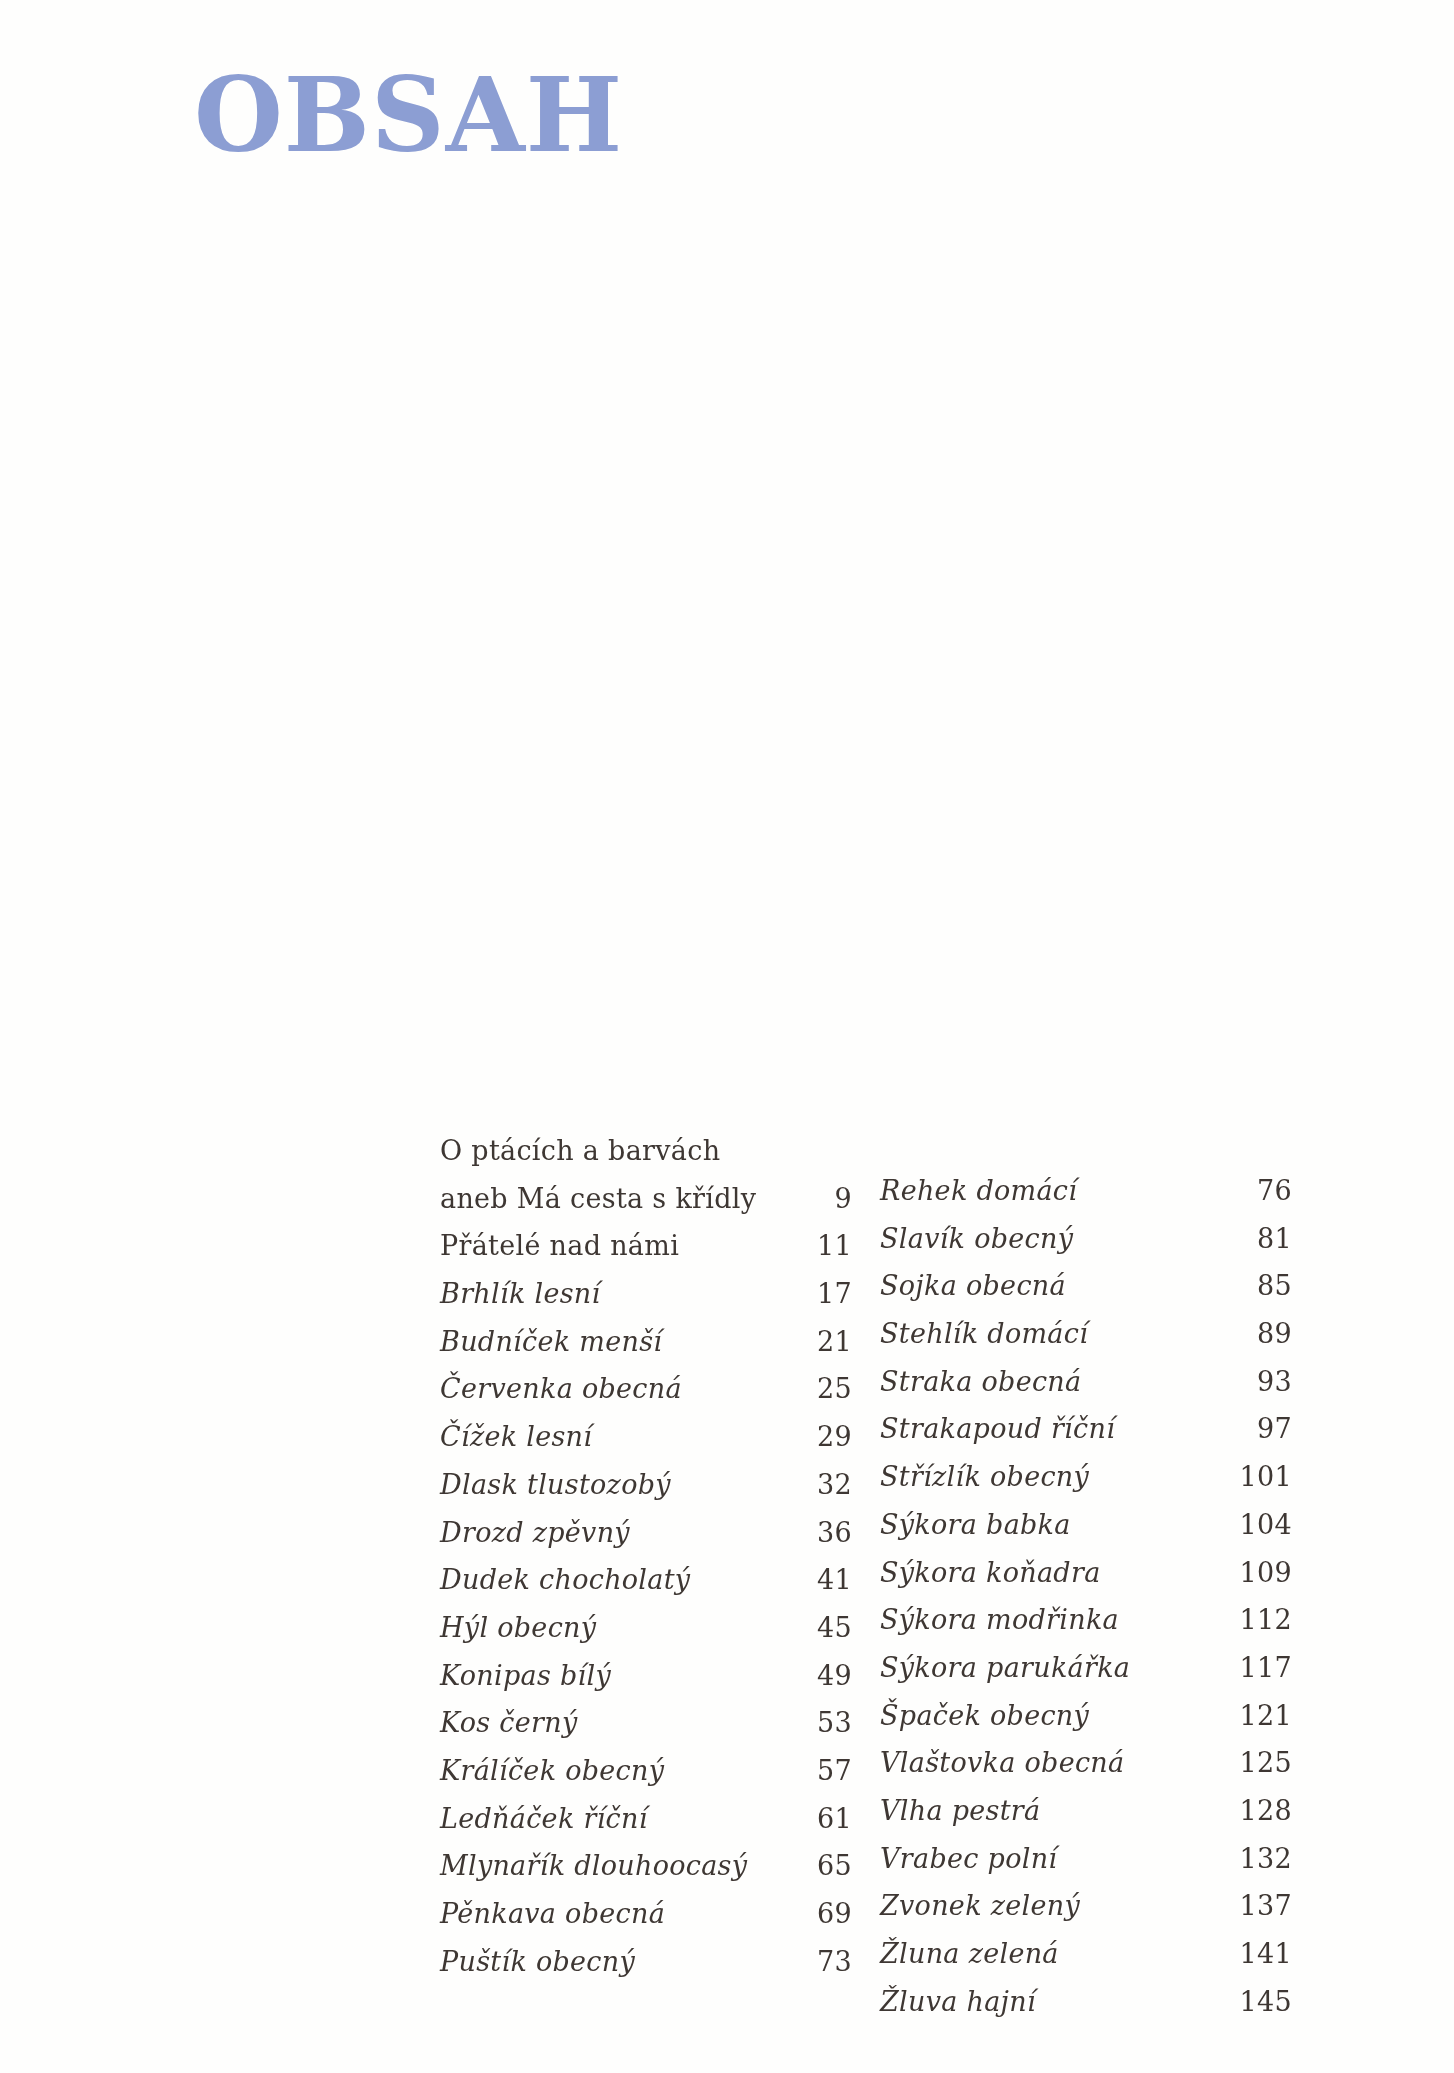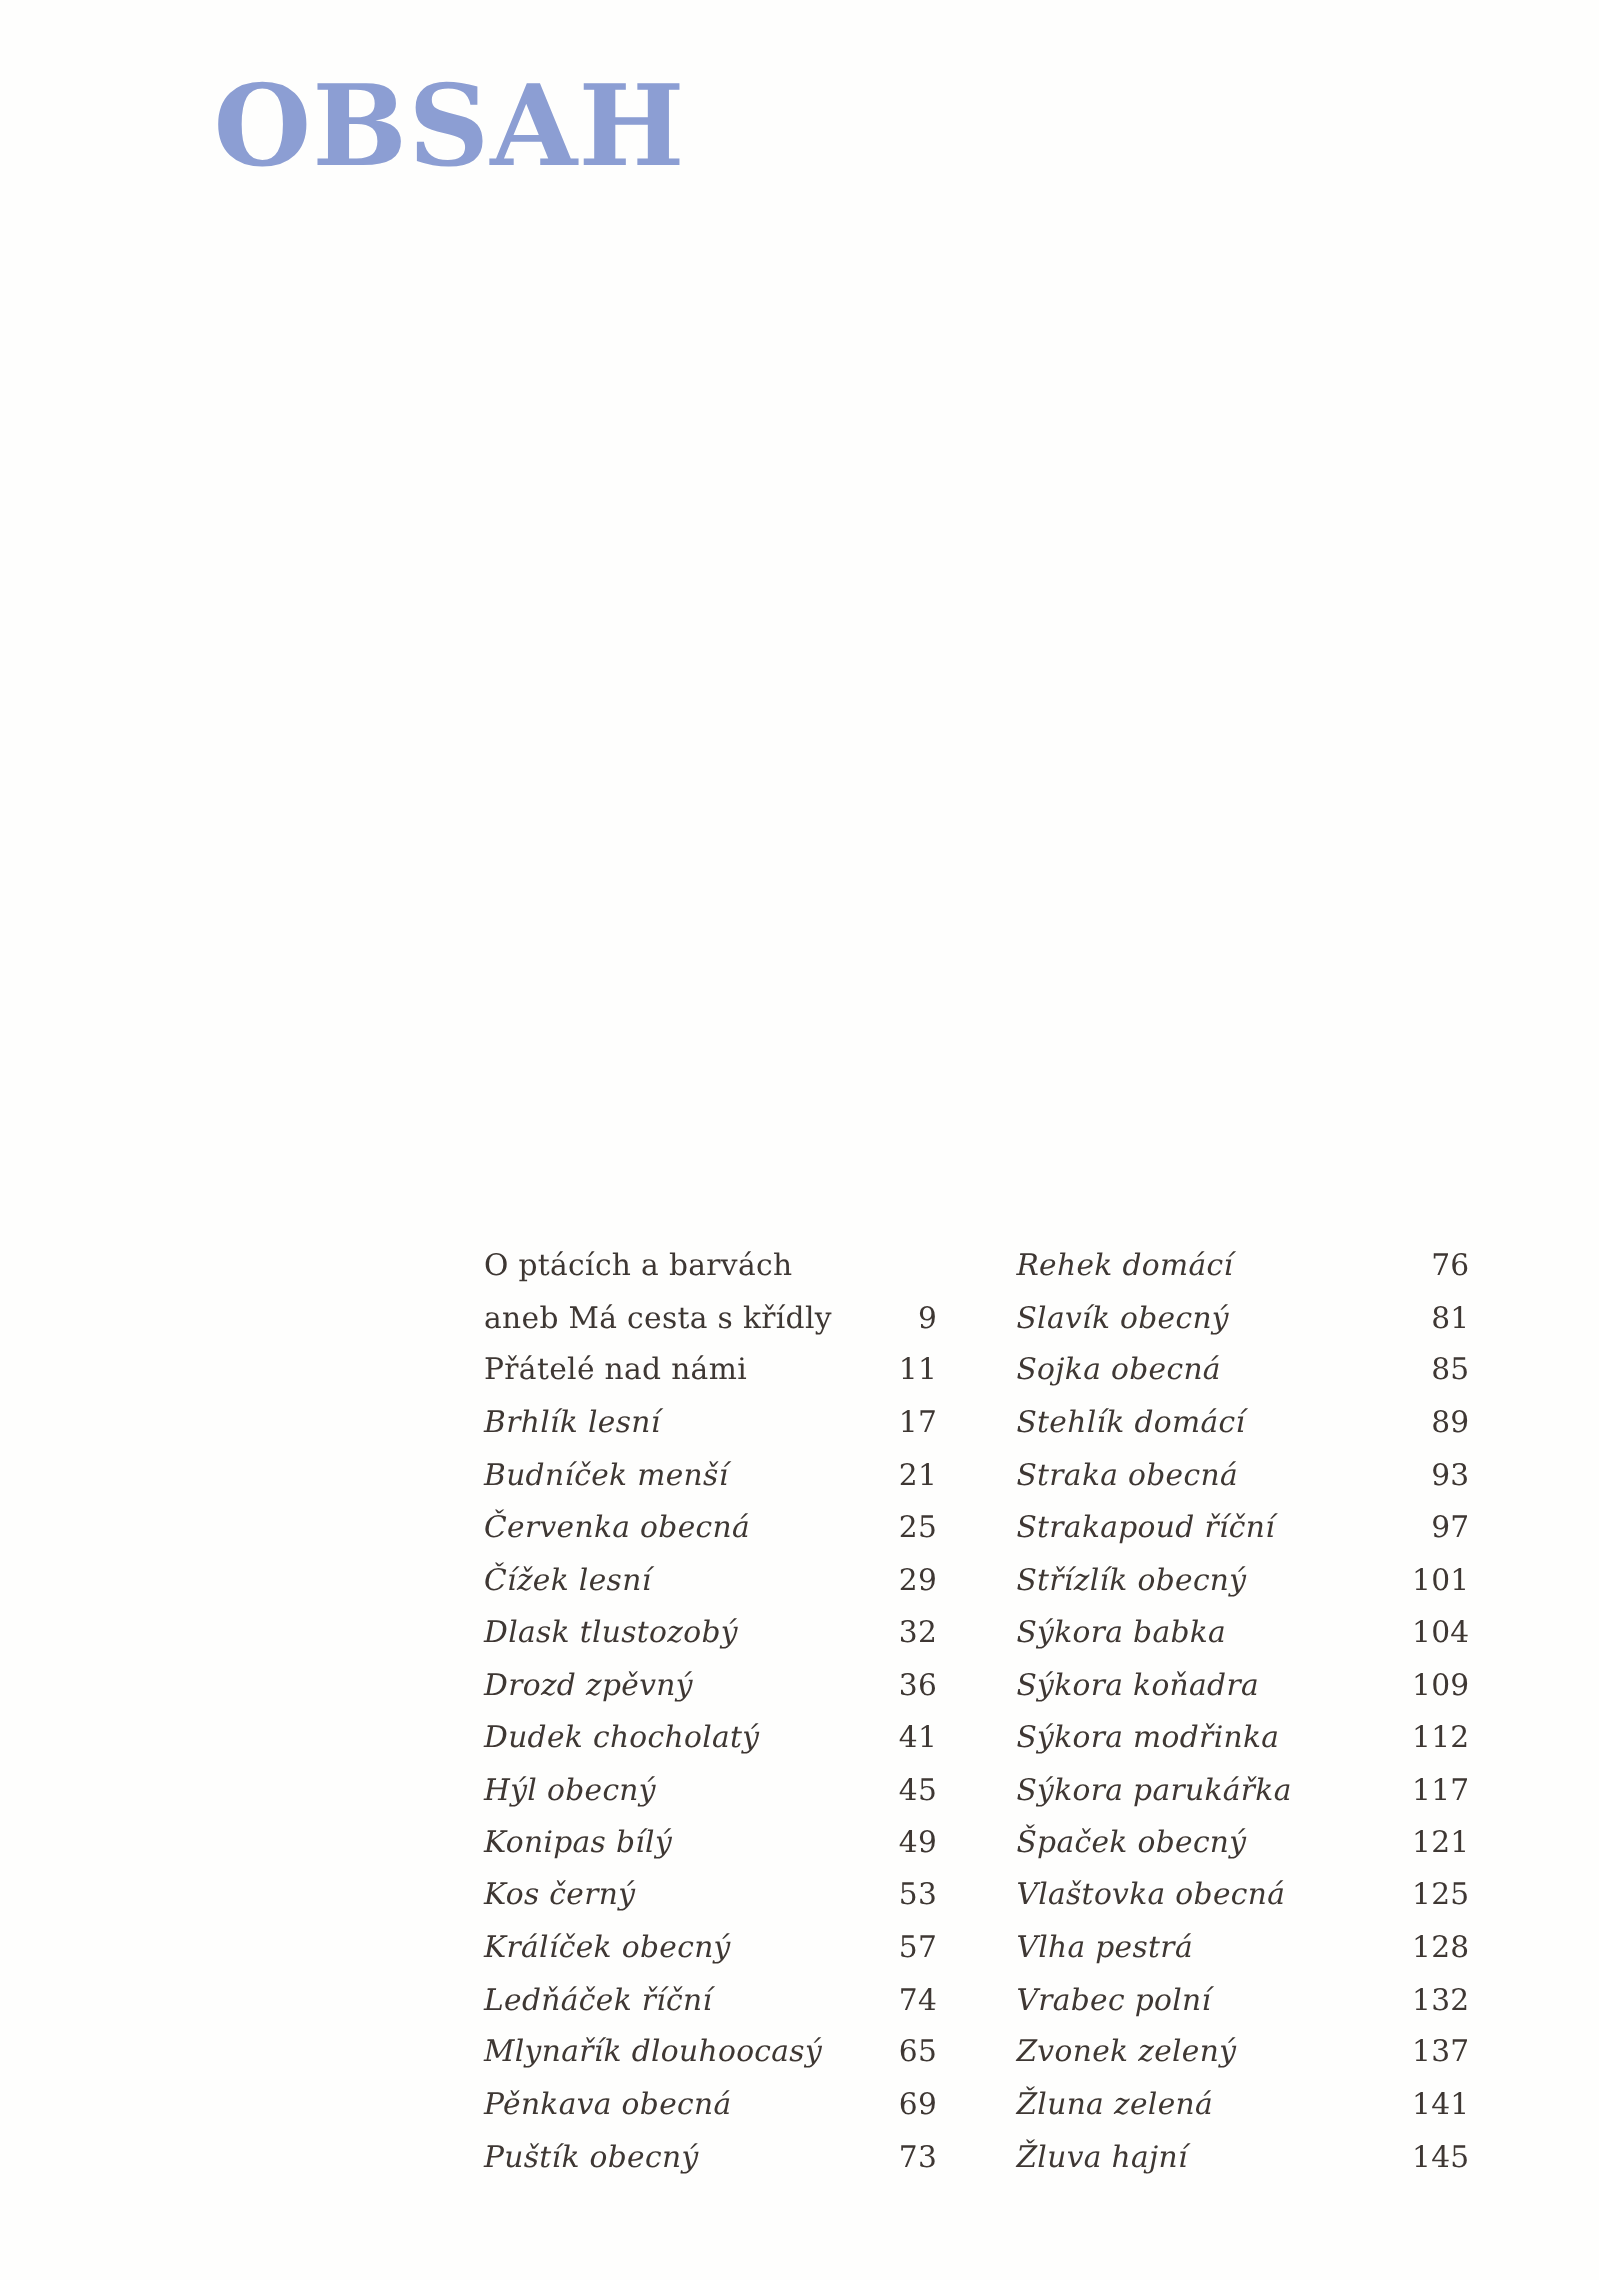--- a/index.html
+++ b/index.html
@@ -29,21 +29,21 @@
     font-weight: 700;
     color: #8c9ed3;
     white-space: nowrap;
   }
   .toc-column {
     position: absolute;
     top: 1127px;
     display: block;
   }
   .toc-column.left  { left: 440px;  width: 412px; }
-  .toc-column.right { left: 924px;  width: 412px; }
+  .toc-column.right { left: 880px;  width: 412px; margin-top: 40px; }
   .toc-row {
     display: flex;
     justify-content: space-between;
     align-items: flex-start;
     height: 47.7px;
     color: #3e3733;
     font-size: 27px;
     letter-spacing: 0.3px;
     line-height: 47.7px;
     white-space: nowrap;
@@ -112,21 +112,21 @@
       <div class="toc-row italic">
         <span class="entry-label">Kos černý</span>
         <span class="entry-page">53</span>
       </div>
       <div class="toc-row italic">
         <span class="entry-label">Králíček obecný</span>
         <span class="entry-page">57</span>
       </div>
       <div class="toc-row italic">
         <span class="entry-label">Ledňáček říční</span>
-        <span class="entry-page">74</span>
+        <span class="entry-page">61</span>
       </div>
       <div class="toc-row italic">
         <span class="entry-label">Mlynařík dlouhoocasý</span>
         <span class="entry-page">65</span>
       </div>
       <div class="toc-row italic">
         <span class="entry-label">Pěnkava obecná</span>
         <span class="entry-page">69</span>
       </div>
       <div class="toc-row italic">

